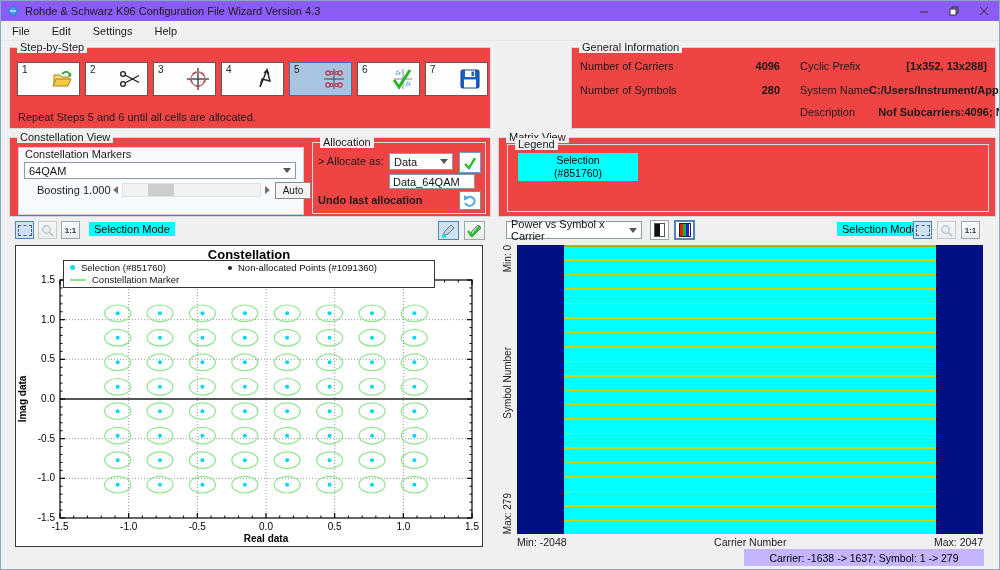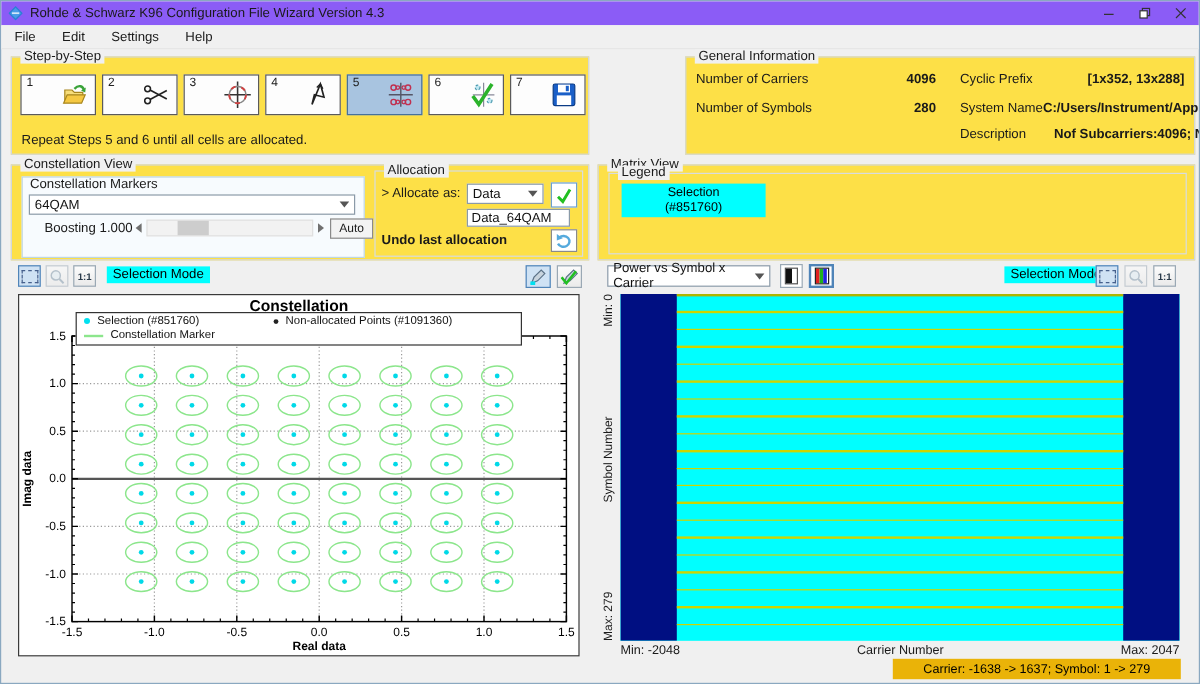--- a/index.html
+++ b/index.html
@@ -7,21 +7,21 @@
   
   #titlebar{position:absolute;left:0;top:0;width:100%;height:20px;background:#8b5cf6;display:flex;align-items:center;}
   #titlebar .ttext{font-size:11px;color:#1a1a1a;margin-left:6px;}
   #tb-logo{margin-left:6px;display:flex;}
   #tb-controls{margin-left:auto;display:flex;align-items:center;height:100%;}
   .tbc{width:30px;height:100%;display:flex;align-items:center;justify-content:center;color:#333;font-size:12px;}
   
   #menubar{position:absolute;left:0;top:20px;width:100%;height:19px;background:#f0f0f0;display:flex;align-items:center;border-bottom:1px solid #e6e6e6;}
   .menu-item{font-size:11px;color:#1a1a1a;padding:2px 11px;}
   
-  .group{position:absolute;border:1px solid #d2d7db;background:#fde047;}
+  .group{position:absolute;border:1px solid #d2d7db;background:#ef4444;}
   .glabel{position:absolute;top:-7px;left:7px;background:#f0f0f0;padding:0 3px;font-size:11px;color:#1a1a1a;white-space:nowrap;}
   
   #steps-row{position:absolute;left:7px;top:14px;display:flex;gap:5px;}
   .step{width:61px;height:32px;border:1px solid #5a5a5a;background:#fdfdfd;position:relative;}
   .step.active{background:#a8c4e0;border-color:#46719c;}
   .step .n{position:absolute;top:1px;left:4px;font-size:10px;color:#222;}
   .step svg{position:absolute;right:5px;top:4px;}
   .steps-hint{position:absolute;left:8px;bottom:5px;font-size:11px;color:#1a1a1a;}
   
   .gi-row{position:absolute;display:flex;font-size:11px;color:#1a1a1a;}
@@ -56,21 +56,21 @@
   .leg-dot-black{width:4px;height:4px;border-radius:50%;background:#222;}
   .leg-line-green{width:16px;height:2px;background:#8ce68c;}
   
   #matrix-panel{position:absolute;left:497px;top:244px;width:488px;height:322px;}
   #mx-left-labels{position:absolute;left:0;top:0;width:19px;height:289px;display:flex;flex-direction:column;justify-content:space-between;align-items:center;font-size:10px;color:#1a1a1a;}
   #mx-left-labels span{writing-mode:vertical-rl;transform:rotate(180deg);white-space:nowrap;}
   #mx-plot{position:absolute;left:19px;top:0;width:466px;height:289px;background:#00ffff;overflow:hidden;}
   .mx-band{position:absolute;top:0;height:100%;}
   .mx-line{position:absolute;height:2px;}
   #mx-bottom{position:absolute;left:19px;top:291px;width:466px;display:flex;justify-content:space-between;font-size:10.5px;color:#1a1a1a;}
-  #mx-status{position:absolute;right:2px;top:304px;width:240px;height:17px;background:#eab308;color:#000;font-size:10.5px;display:flex;align-items:center;justify-content:center;white-space:nowrap;}
+  #mx-status{position:absolute;right:2px;top:304px;width:240px;height:17px;background:#c4b5fd;color:#000;font-size:10.5px;display:flex;align-items:center;justify-content:center;white-space:nowrap;}
   .lbl{font-size:11px;color:#1a1a1a;white-space:nowrap;}
 </style>
 </head>
 <body>
 
 <div id="win">
 
   <div id="titlebar">
     <span id="tb-logo">
       <svg width="12" height="12" viewBox="0 0 12 12">

